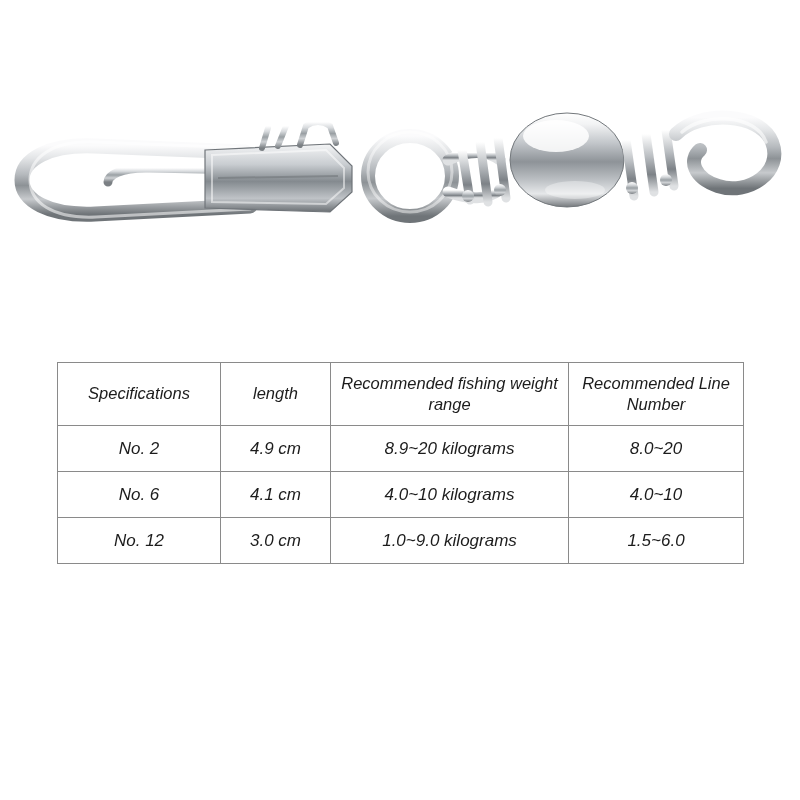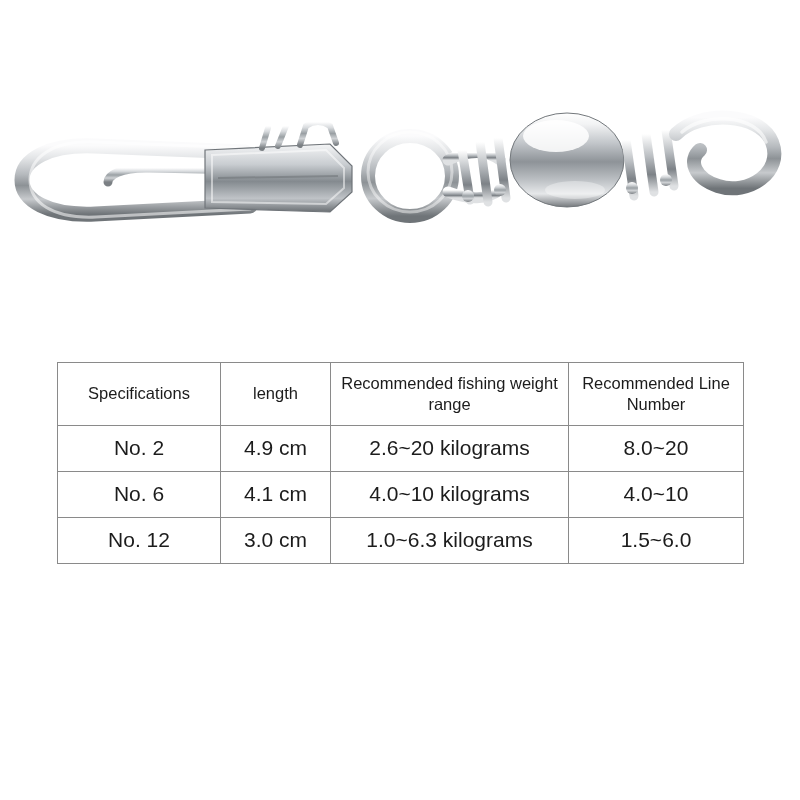--- a/index.html
+++ b/index.html
@@ -30,35 +30,36 @@
     left: 0;
     top: 0;
   }
 
   
   .spec-table-wrap {
     position: absolute;
     left: 57px;
     top: 362px;
     width: 686px;
+    font-style: italic;
   }
 
   table.spec-table {
     border-collapse: collapse;
     width: 100%;
     table-layout: fixed;
   }
 
   table.spec-table td,
   table.spec-table th {
     border: 1px solid #8a8a8a;
     text-align: center;
     vertical-align: middle;
     font-weight: normal;
-    font-size: 21px;
+    font-size: 17px;
     color: #1c1c1c;
     padding: 0 4px;
     line-height: 1.28;
   }
 
   table.spec-table thead th {
     height: 62px;
     font-size: 16.5px;
   }
 
@@ -202,30 +203,30 @@
         </th>
         <th>
           <span class="head-cell-inner">Recommended Line Number</span>
         </th>
       </tr>
     </thead>
     <tbody>
       <tr>
         <td>No. 2</td>
         <td>4.9 cm</td>
-        <td>2.6~20 kilograms</td>
+        <td>8.9~20 kilograms</td>
         <td>8.0~20</td>
       </tr>
       <tr>
         <td>No. 6</td>
         <td>4.1 cm</td>
         <td>4.0~10 kilograms</td>
         <td>4.0~10</td>
       </tr>
       <tr>
         <td>No. 12</td>
         <td>3.0 cm</td>
-        <td>1.0~6.3 kilograms</td>
+        <td>1.0~9.0 kilograms</td>
         <td>1.5~6.0</td>
       </tr>
     </tbody>
   </table>
 </div>
 
 </body></html>

